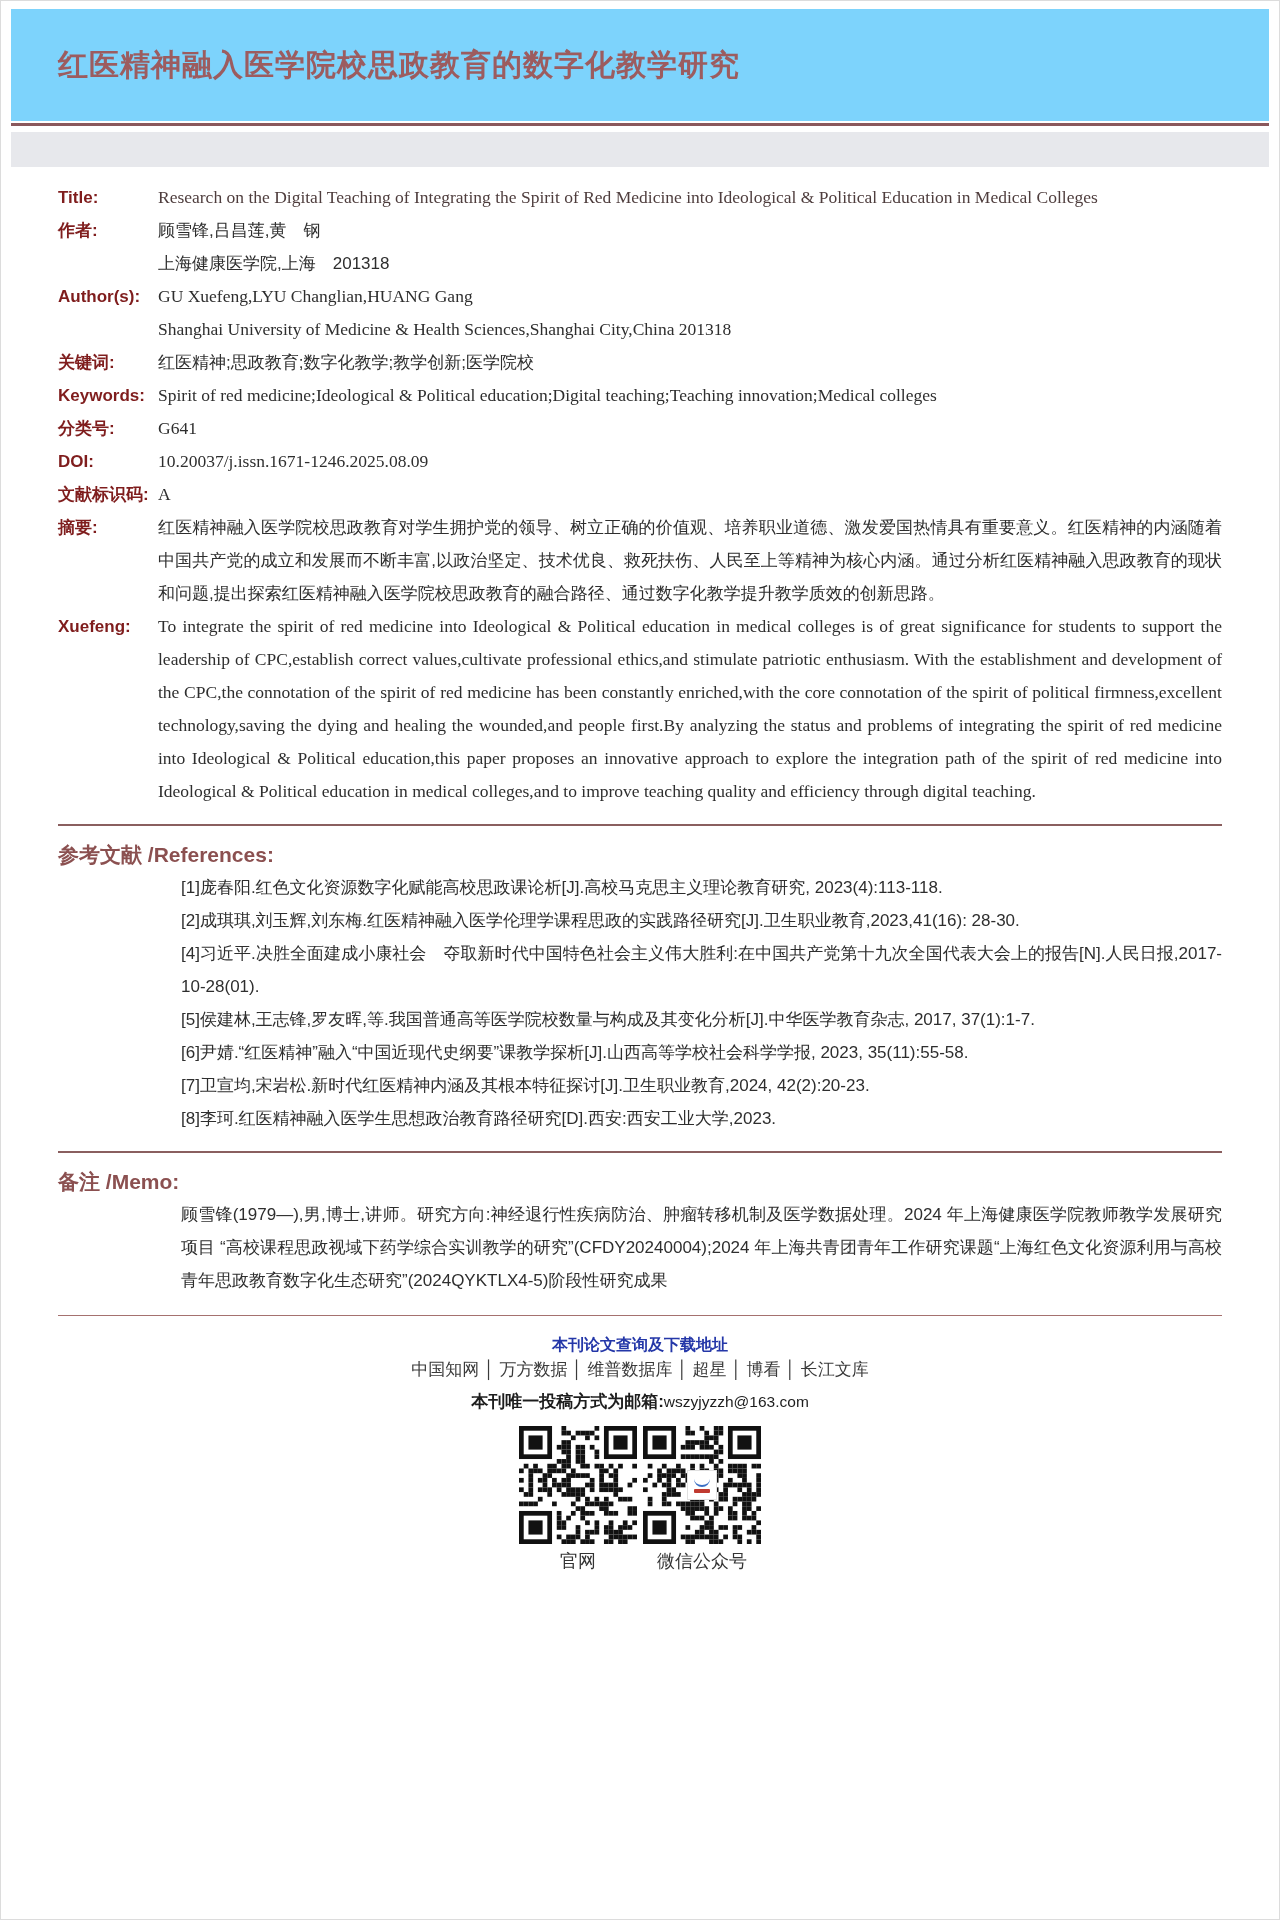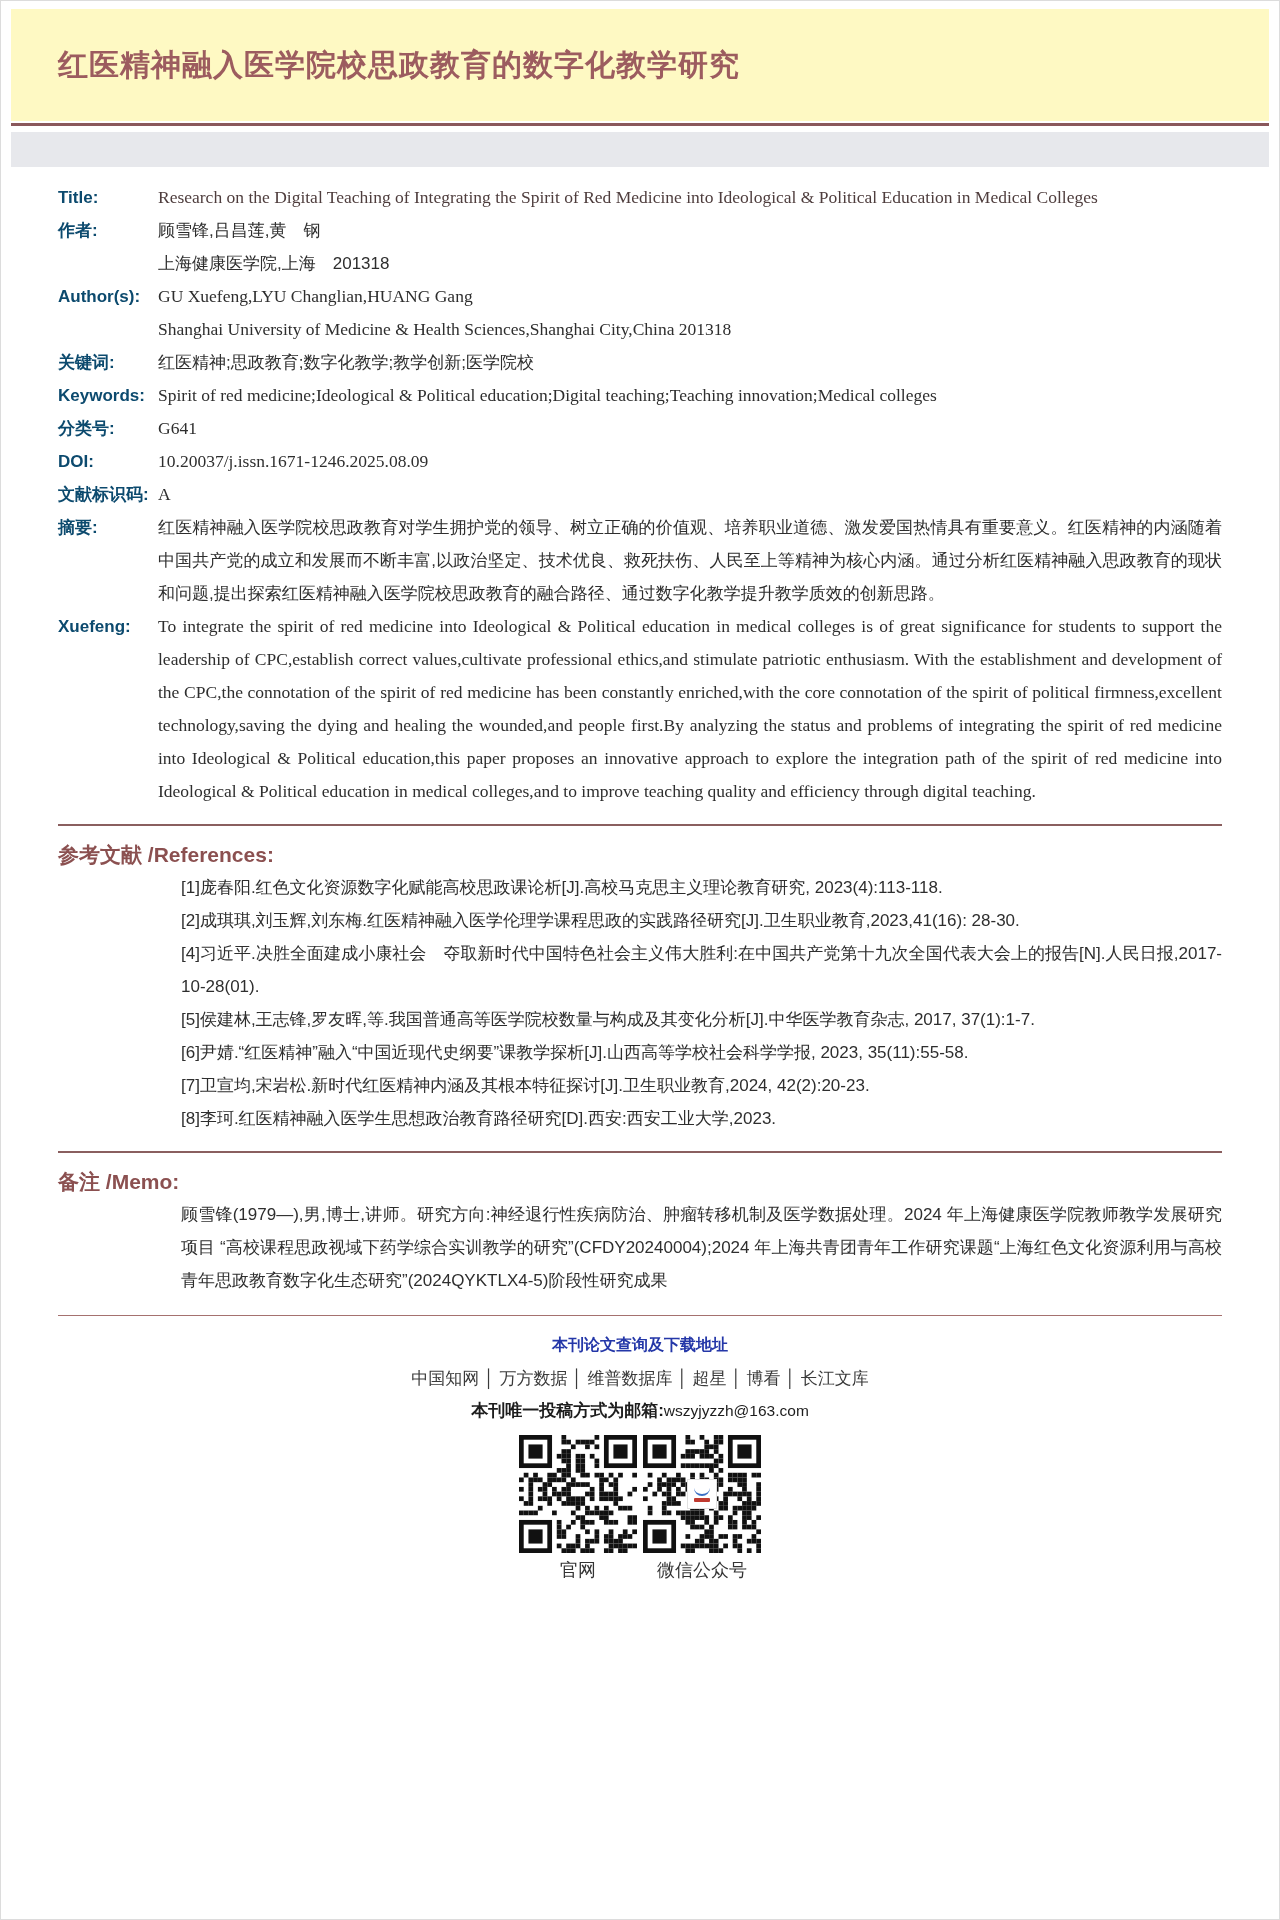--- a/index.html
+++ b/index.html
@@ -2,43 +2,43 @@
 <html><head>
 <meta charset="utf-8">
 <style>
   html,body{margin:0;padding:0;background:#fff;}
   .page{
     width:1280px;height:1920px;box-sizing:border-box;background:#fff;
     border:1px solid #dcdcdc;position:relative;overflow:hidden;
     font-family:"Liberation Sans","DejaVu Sans",sans-serif;color:#2e2e2e;
   }
   
-  .masthead{margin:8px 10px 0;height:112px;background:#fef9c3;display:flex;align-items:center;padding-left:47px;box-sizing:border-box;}
+  .masthead{margin:8px 10px 0;height:112px;background:#7dd3fc;display:flex;align-items:center;padding-left:47px;box-sizing:border-box;}
   .masthead h1{margin:0;font-size:30px;font-weight:700;color:#9c5c5f;letter-spacing:1px;}
   .masthead-rule{height:3px;background:#8a585c;margin:2px 10px 6px;}
   .journal-bar{margin:0 10px;height:35px;line-height:35px;background:#e7e8ec;padding-left:47px;font-size:16.5px;font-weight:700;color:#161616;white-space:pre;overflow:hidden;}
   
   .meta{padding:14px 57px 0;font-size:17px;line-height:33px;}
   .row{display:flex;}
-  .lbl{width:100px;flex:none;font-weight:700;color:#0c4a6e;}
+  .lbl{width:100px;flex:none;font-weight:700;color:#7f1d1d;}
   .val{flex:1;min-width:0;}
   .serif{font-family:"Liberation Serif","DejaVu Serif",serif;font-size:17.5px;}
   .just{text-align:justify;}
   .title-val{color:#4e3d3d;}
   
   .section-rule{height:2px;background:#8a5f5f;margin:16px 57px 12px;}
   .section{padding:0 57px;font-size:17px;line-height:33px;}
   .section-heading{font-weight:700;color:#8b5050;font-size:21px;line-height:33px;}
   .indent{padding-left:123px;}
   .ref{text-align:justify;}
   .footer-rule{height:1px;background:#a5716f;margin:18px 57px 0;}
   
   .footer{text-align:center;}
   .footer-title{color:#2437a8;font-weight:700;font-size:16px;margin-top:16px;line-height:26px;}
-  .footer-dbs{font-size:17px;color:#3a3a3a;margin-top:9px;line-height:24px;}
+  .footer-dbs{font-size:17px;color:#3a3a3a;line-height:24px;}
   .footer-email{font-size:17px;margin-top:8px;line-height:24px;}
   .email-label{font-weight:700;color:#1d1d1d;}
   .email-addr{font-family:Liberation Sans, sans-serif;font-size:15.5px;color:#1d1d1d;}
   .qr-row{display:flex;justify-content:center;gap:2px;margin-top:12px;}
   .qr-box{width:122px;}
   .qr-frame{width:118px;height:118px;position:relative;margin:0 auto;}
   .qr-paint{width:118px;height:118px;}
   .qr-logo{position:absolute;left:44px;top:44px;width:30px;height:30px;background:#fff;border:1px solid #e0e0e0;box-sizing:border-box;display:flex;flex-direction:column;align-items:center;justify-content:center;gap:2px;}
   .logo-arc{display:block;width:16px;height:7px;border-bottom:2px solid #3a6fc4;border-radius:0 0 10px 10px;}
   .logo-mark{display:block;width:16px;height:4px;background:#c03a30;border-radius:1px;}

